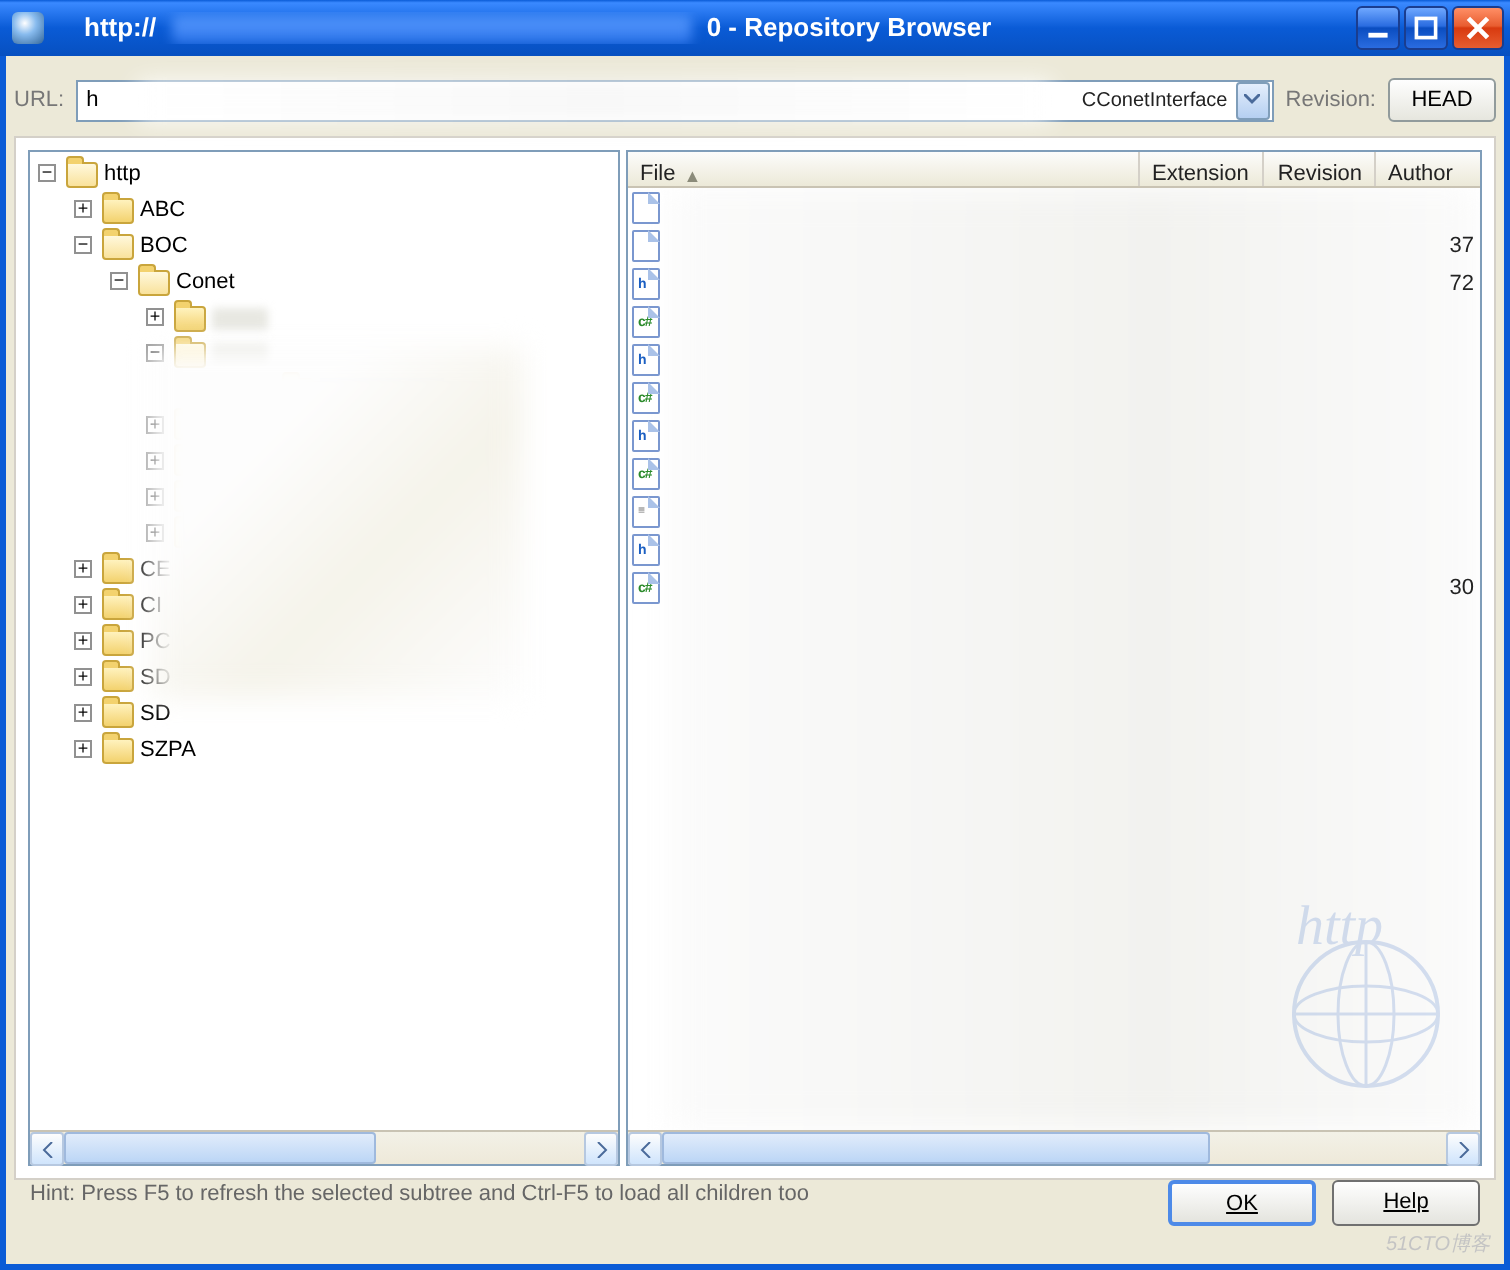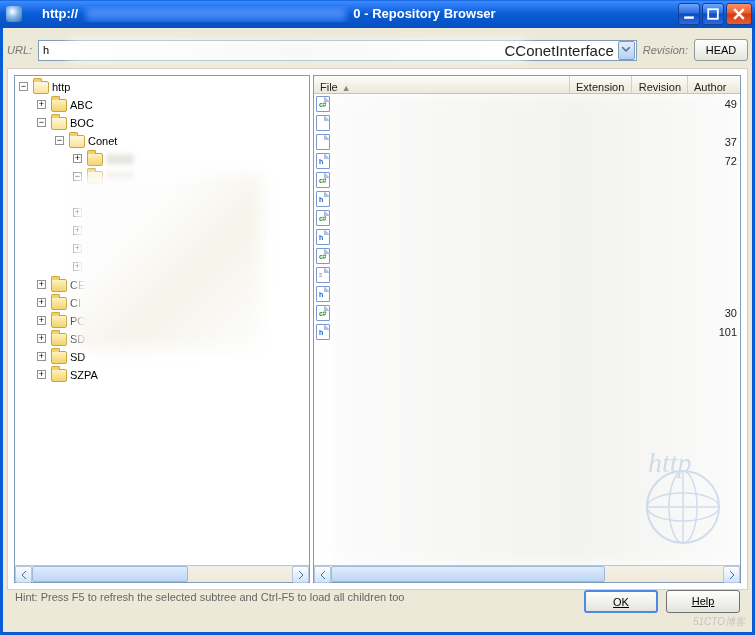--- a/index.html
+++ b/index.html
@@ -53,35 +53,35 @@
     border-bottom: 3px solid #0a5bd6;
     height: 607px;
     background: #ece9d8;
     padding: 4px;
     display: flex; flex-direction: column;
   }
 
   .url-row {
     display: flex; align-items: center; gap: 6px; height: 24px; margin: 6px 0;
   }
-  .label { color: #777; font-size: 11px; font-style: italic; }
+  .label { color: #777; font-size: 11px; }
   .url-box {
     flex: 1; height: 21px; background: #fff; border: 1px solid #7f9db9;
     position: relative; display: flex; align-items: center;
   }
   .url-box .url-start {
     padding-left: 4px; color: #000; font-size: 11px;
   }
   .url-box .url-blur {
     position: absolute; left: 30px; right: 110px; top: 0; bottom: 0;
     background: linear-gradient(to right, #fff, #f7f7f7 50%, #fff);
     filter: blur(6px);
   }
   .url-box .url-end {
-    position: absolute; right: 22px; font-size: 15px; color: #222;
+    position: absolute; right: 22px; font-size: 10px; color: #222;
   }
   .url-box .dd-btn {
     width: 17px; height: 19px; position: absolute; right: 1px; top: 0;
     background: linear-gradient(to bottom, #e4eefc, #b5cff1);
     border: 1px solid #7f9db9; border-radius: 2px;
     display: flex; align-items: center; justify-content: center;
   }
   .head-btn {
     width: 54px; height: 22px; border: 1px solid #919b9c;
     background: linear-gradient(to bottom, #fefefe, #e6e6de);
@@ -466,26 +466,20 @@
             <span>Revision</span>
           </div>
         <div class="col auth">
             <span>Author</span>
           </div>
       </div>
       <div class="scroll-area list-body">
         <div class="list-blur"></div>
         <div id="list-rows" style="position:relative;">
             <div class="list-row">
-              <span class="file-icon">
-                <span class="badge cs">c#</span>
-              </span>
-              <span class="rev-num">49</span>
-            </div>
-            <div class="list-row">
               <span class="file-icon stack"></span>
             </div>
             <div class="list-row">
               <span class="file-icon stack"></span>
               <span class="rev-num">37</span>
             </div>
             <div class="list-row">
               <span class="file-icon">
                 <span class="badge h">h</span>
               </span>
@@ -524,26 +518,20 @@
             <div class="list-row">
               <span class="file-icon">
                 <span class="badge h">h</span>
               </span>
             </div>
             <div class="list-row">
               <span class="file-icon">
                 <span class="badge cs">c#</span>
               </span>
               <span class="rev-num">30</span>
-            </div>
-            <div class="list-row">
-              <span class="file-icon">
-                <span class="badge h">h</span>
-              </span>
-              <span class="rev-num">101</span>
             </div>
           </div>
         <svg class="watermark" viewBox="0 0 120 110">
           <circle cx="65" cy="70" r="36" fill="none" stroke="#4a79c9" stroke-width="2"></circle>
           <ellipse cx="65" cy="70" rx="36" ry="14" fill="none" stroke="#4a79c9" stroke-width="1.5"></ellipse>
           <ellipse cx="65" cy="70" rx="14" ry="36" fill="none" stroke="#4a79c9" stroke-width="1.5"></ellipse>
           <path d="M29 70 L101 70 M65 34 L65 106" stroke="#4a79c9" stroke-width="1.5"></path>
           <text x="30" y="35" font-family="Georgia, serif" font-style="italic" font-size="28" fill="#4a79c9">http</text>
         </svg>
       </div>

